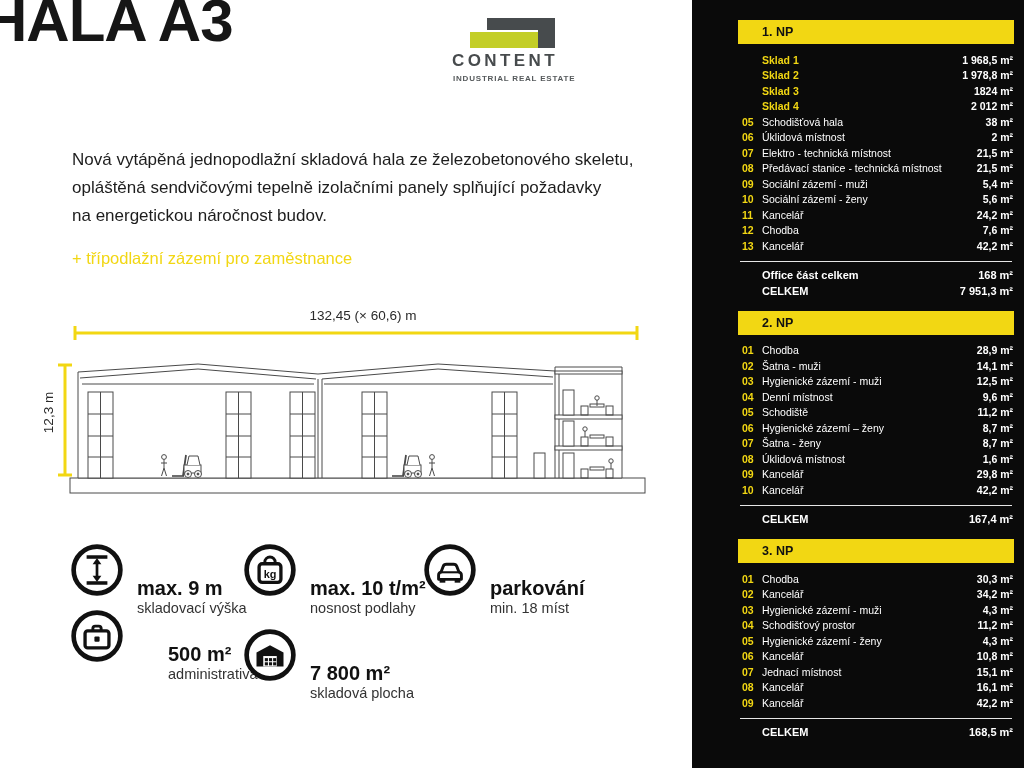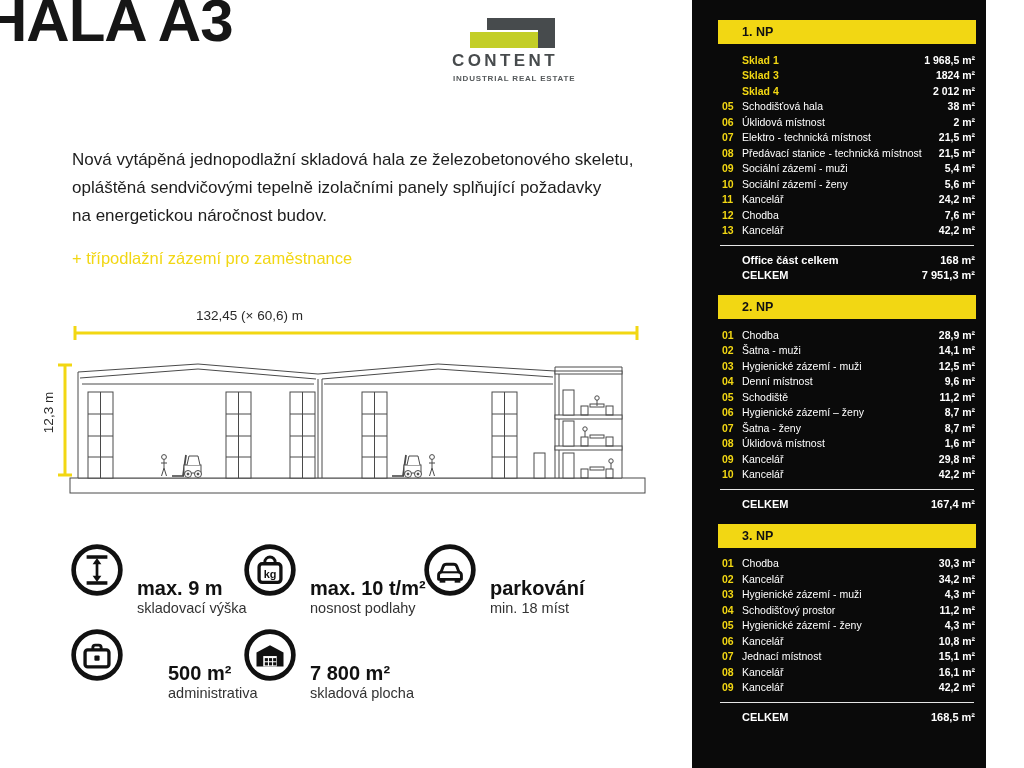--- a/index.html
+++ b/index.html
@@ -10,34 +10,34 @@
   
   .title{position:absolute;left:-16px;top:-14px;font-size:60px;font-weight:700;letter-spacing:-1px;color:#161616;white-space:nowrap;}
   .logo{position:absolute;left:445px;top:10px;width:160px;}
   .logo-mark{position:absolute;left:25px;top:8px;}
   .logo-word{position:absolute;left:7px;top:41px;font-size:17px;font-weight:700;letter-spacing:3.4px;color:var(--logo-gray);}
   .logo-tag{position:absolute;left:8px;top:64px;font-size:8px;font-weight:700;letter-spacing:0.8px;color:#55595B;}
 
   .desc{position:absolute;left:72px;top:146px;font-size:17px;line-height:28px;color:#1d1d1d;}
   .hl-lines{position:absolute;left:72px;top:244px;font-size:16.5px;line-height:28px;color:var(--accent);font-weight:400;}
 
-  .dim-w{position:absolute;left:196px;top:308px;width:310px;font-size:13.5px;color:#2a2a2a;}
+  .dim-w{position:absolute;left:208px;top:308px;width:310px;text-align:center;font-size:13.5px;color:#2a2a2a;}
   .dim-h{position:absolute;left:18px;top:405px;width:60px;text-align:center;font-size:13.5px;color:#2a2a2a;transform:rotate(-90deg);}
   .drawing{position:absolute;left:40px;top:305px;}
 
   .feat{position:absolute;display:flex;gap:13px;align-items:flex-start;}
   .feat .txt{padding-top:1px;}
   .feat-title{font-size:20px;font-weight:700;color:#111;line-height:24px;white-space:nowrap;margin-top:32px;}
   .feat-sub{font-size:14.5px;color:#333;line-height:17px;white-space:pre-line;}
   .f1{left:70px;top:543px;} .f2{left:243px;top:543px;} .f3{left:423px;top:543px;}
-  .f4{left:70px;top:628px;gap:44px;} .f5{left:243px;top:628px;} .f6{left:423px;top:628px;}
+  .f4{left:70px;top:609px;gap:44px;} .f5{left:243px;top:628px;} .f6{left:423px;top:628px;}
 
   
-  .panel{position:absolute;left:692px;top:0;width:294px;height:768px;background:var(--panel);
-         box-sizing:border-box;padding-top:20px;color:#fff;}
+  .panel{position:absolute;left:692px;top:0;width:332px;height:768px;background:var(--panel);
+         box-sizing:border-box;padding-top:20px;color:#fff;padding-left:20px;}
   .section{margin-bottom:12px;}
   .bar{height:24px;margin:0 10px 8px 26px;background:var(--accent);color:#111;
        font-weight:700;font-size:12.5px;line-height:24px;padding-left:24px;}
   .rows{padding:0 11px 0 30px;}
   .row{display:flex;height:15.5px;align-items:center;font-size:10.5px;}
   .row-num{width:17px;flex:none;color:var(--accent);font-weight:700;}
   .row-name{flex:1;padding-left:3px;white-space:nowrap;color:#fff;}
   .row-name.hl{color:var(--accent);font-weight:700;}
   .row-value{font-weight:700;white-space:nowrap;color:#fff;}
   .divider{border-top:1px solid #e6e6e6;margin:7px 12px 6px 28px;}
@@ -290,20 +290,25 @@
     <div>
   <div class="section">
     <div class="bar"><span class="bar-label">1. NP</span></div>
     <div class="rows">
   <div class="row">
     <span class="row-num"></span>
     <span class="row-name hl">Sklad 1</span>
     <span class="row-value">1 968,5 m²</span>
   </div>
 
+  <div class="row">
+    <span class="row-num"></span>
+    <span class="row-name hl">Sklad 2</span>
+    <span class="row-value">1 978,8 m²</span>
+  </div>
 
   <div class="row">
     <span class="row-num"></span>
     <span class="row-name hl">Sklad 3</span>
     <span class="row-value">1824 m²</span>
   </div>
 
   <div class="row">
     <span class="row-num"></span>
     <span class="row-name hl">Sklad 4</span>

